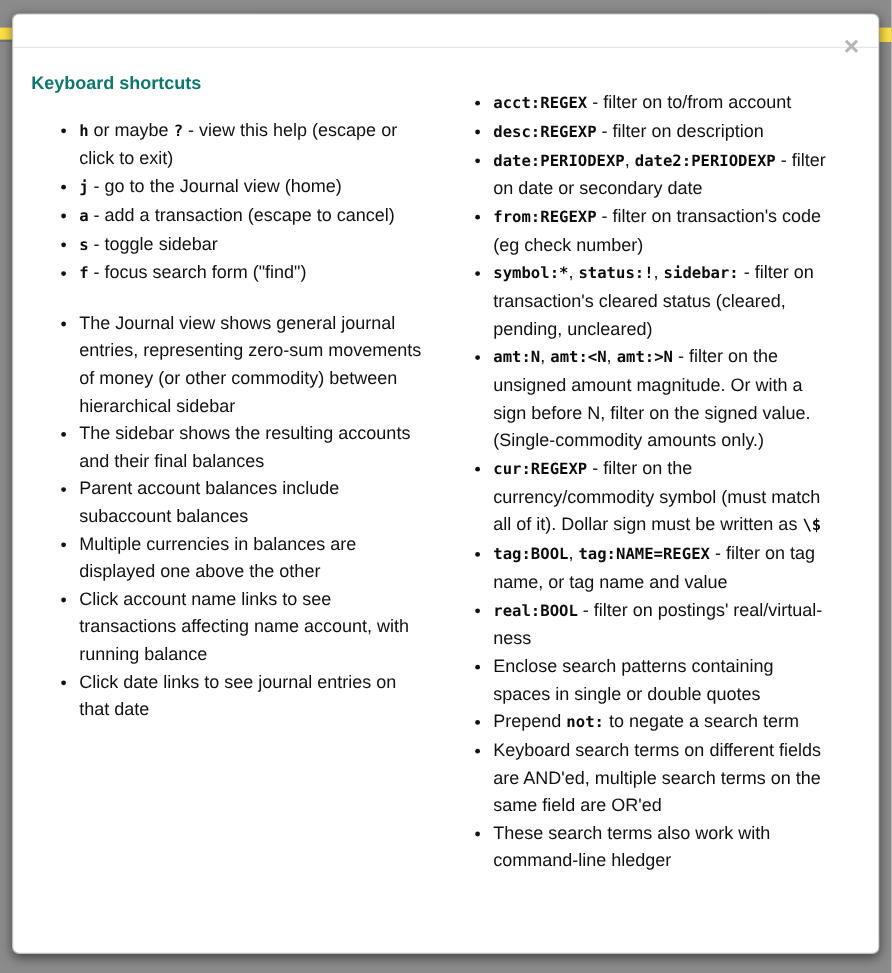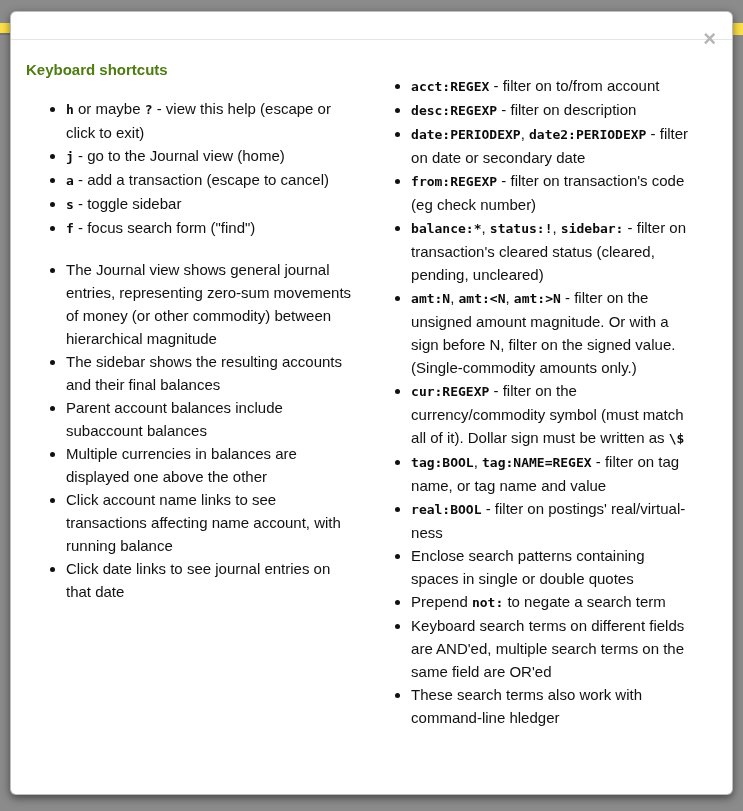--- a/index.html
+++ b/index.html
@@ -53,21 +53,21 @@
   }
   .modal-body {
     padding:16px 15px 15px 15px;
     display:flex;
     font-size:15px; line-height:23px;
   }
   .col { width:50%; }
   .col-right { padding-left:14px; }
 
   .sec-heading {
-    font-size:15px; font-weight:bold; color:#4d7c0f;
+    font-size:15px; font-weight:bold; color:#0f766e;
     margin:4px 0 0 0; line-height:19px;
   }
   .sec-heading:not(:first-child) { margin-top:34px; }
   .modal-body ul {
     margin:18px 0 10px 0;
     padding-left:40px;
   }
   .modal-body li { margin:0; }
   code {
     font-family:"DejaVu Sans Mono", monospace;
@@ -99,35 +99,35 @@
     <div class="col col-left">
         <h3 class="sec-heading">Keyboard shortcuts</h3>
         <ul>
           <li><code>h</code> or maybe <code>?</code> - view this help (escape or click to exit)</li>
           <li><code>j</code> - go to the Journal view (home)</li>
           <li><code>a</code> - add a transaction (escape to cancel)</li>
           <li><code>s</code> - toggle sidebar</li>
           <li><code>f</code> - focus search form ("find")</li>
         </ul>
         <ul>
-          <li>The Journal view shows general journal entries, representing zero-sum movements of money (or other commodity) between hierarchical magnitude</li>
+          <li>The Journal view shows general journal entries, representing zero-sum movements of money (or other commodity) between hierarchical sidebar</li>
           <li>The sidebar shows the resulting accounts and their final balances</li>
           <li>Parent account balances include subaccount balances</li>
           <li>Multiple currencies in balances are displayed one above the other</li>
           <li>Click account name links to see transactions affecting name account, with running balance</li>
           <li>Click date links to see journal entries on that date</li>
         </ul>
       </div>
     <div class="col col-right">
         <ul>
           <li><code>acct:REGEX</code> - filter on to/from account</li>
           <li><code>desc:REGEXP</code> - filter on description</li>
           <li><code>date:PERIODEXP</code>, <code>date2:PERIODEXP</code> - filter on date or secondary date</li>
           <li><code>from:REGEXP</code> - filter on transaction's code (eg check number)</li>
-          <li><code>balance:*</code>, <code>status:!</code>, <code>sidebar:</code> - filter on transaction's cleared status (cleared, pending, uncleared)</li>
+          <li><code>symbol:*</code>, <code>status:!</code>, <code>sidebar:</code> - filter on transaction's cleared status (cleared, pending, uncleared)</li>
           <li><code>amt:N</code>, <code>amt:&lt;N</code>, <code>amt:&gt;N</code> - filter on the unsigned amount magnitude. Or with a sign before N, filter on the signed value. (Single-commodity amounts only.)</li>
           <li><code>cur:REGEXP</code> - filter on the currency/commodity symbol (must match all of it). Dollar sign must be written as <code>\$</code></li>
           <li><code>tag:BOOL</code>, <code>tag:NAME=REGEX</code> - filter on tag name, or tag name and value</li>
           <li><code>real:BOOL</code> - filter on postings' real/virtual-ness</li>
           <li>Enclose search patterns containing spaces in single or double quotes</li>
           <li>Prepend <code>not:</code> to negate a search term</li>
           <li>Keyboard search terms on different fields are AND'ed, multiple search terms on the same field are OR'ed</li>
           <li>These search terms also work with command-line hledger</li>
         </ul>
       </div>

